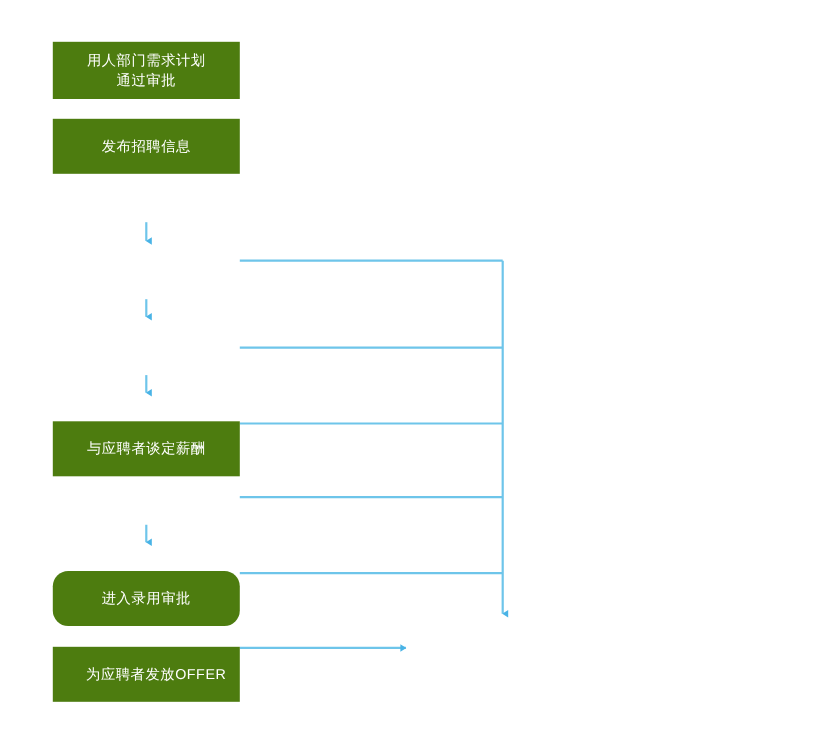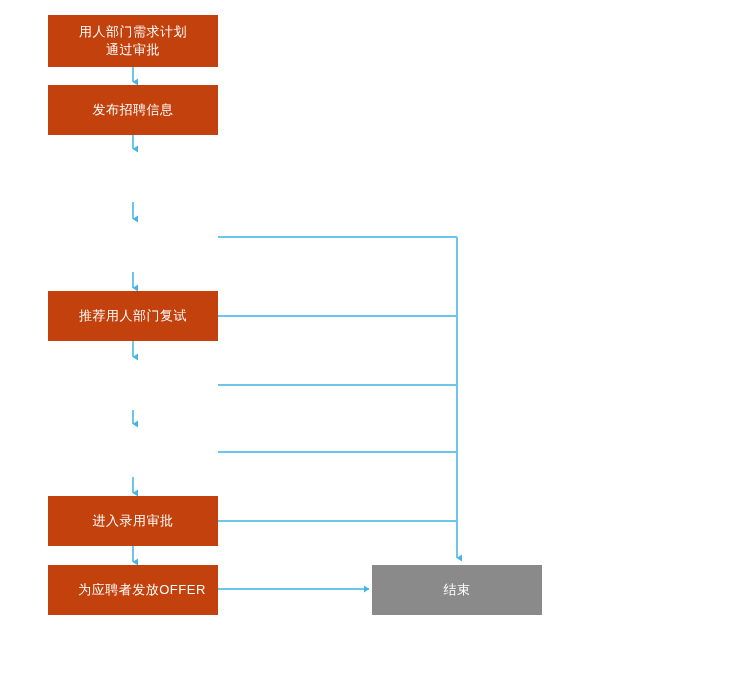--- a/index.html
+++ b/index.html
@@ -27,21 +27,22 @@
     text-align: center;
     color: #ffffff;
     font-size: 13px;
     line-height: 18px;
     letter-spacing: 0.5px;
     box-sizing: border-box;
     padding: 2px 6px;
     white-space: pre-line;
   }
   .node.process {
-    background: #c2410c;
+    background: #4d7c0f;
+    margin-top: 23px;
   }
   .node.terminator {
     background: #8a8a8a;
   }
   #wires {
     position: absolute;
     left: 0;
     top: 0;
     width: 740px;
     height: 676px;
@@ -88,23 +89,22 @@
     </g>
   </svg>
 
   <div class="node process" style="left:48px; top:15px; width:170px; height:52px;">用人部门需求计划
 通过审批</div>
 
   <div class="node process" style="left:48px; top:85px; width:170px; height:50px;">发布招聘信息</div>
 
 
 
-  <div class="node process" style="left:48px; top:291px; width:170px; height:50px;">推荐用人部门复试</div>
+
+  <div class="node process" style="left:48px; top:360px; width:170px; height:50px;">与应聘者谈定薪酬</div>
 
 
-
-  <div class="node process" style="left:48px; top:496px; width:170px; height:50px;">进入录用审批</div>
+  <div class="node process" style="left:48px; top:496px; width:170px; height:50px;border-radius:14px;">进入录用审批</div>
 
   <div class="node process" style="left:48px; top:565px; width:170px; height:50px;padding-left:24px;">为应聘者发放OFFER</div>
 
-  <div class="node terminator" style="left:372px; top:565px; width:170px; height:50px;">结束</div>
 
 </div>
 
 </body></html>

